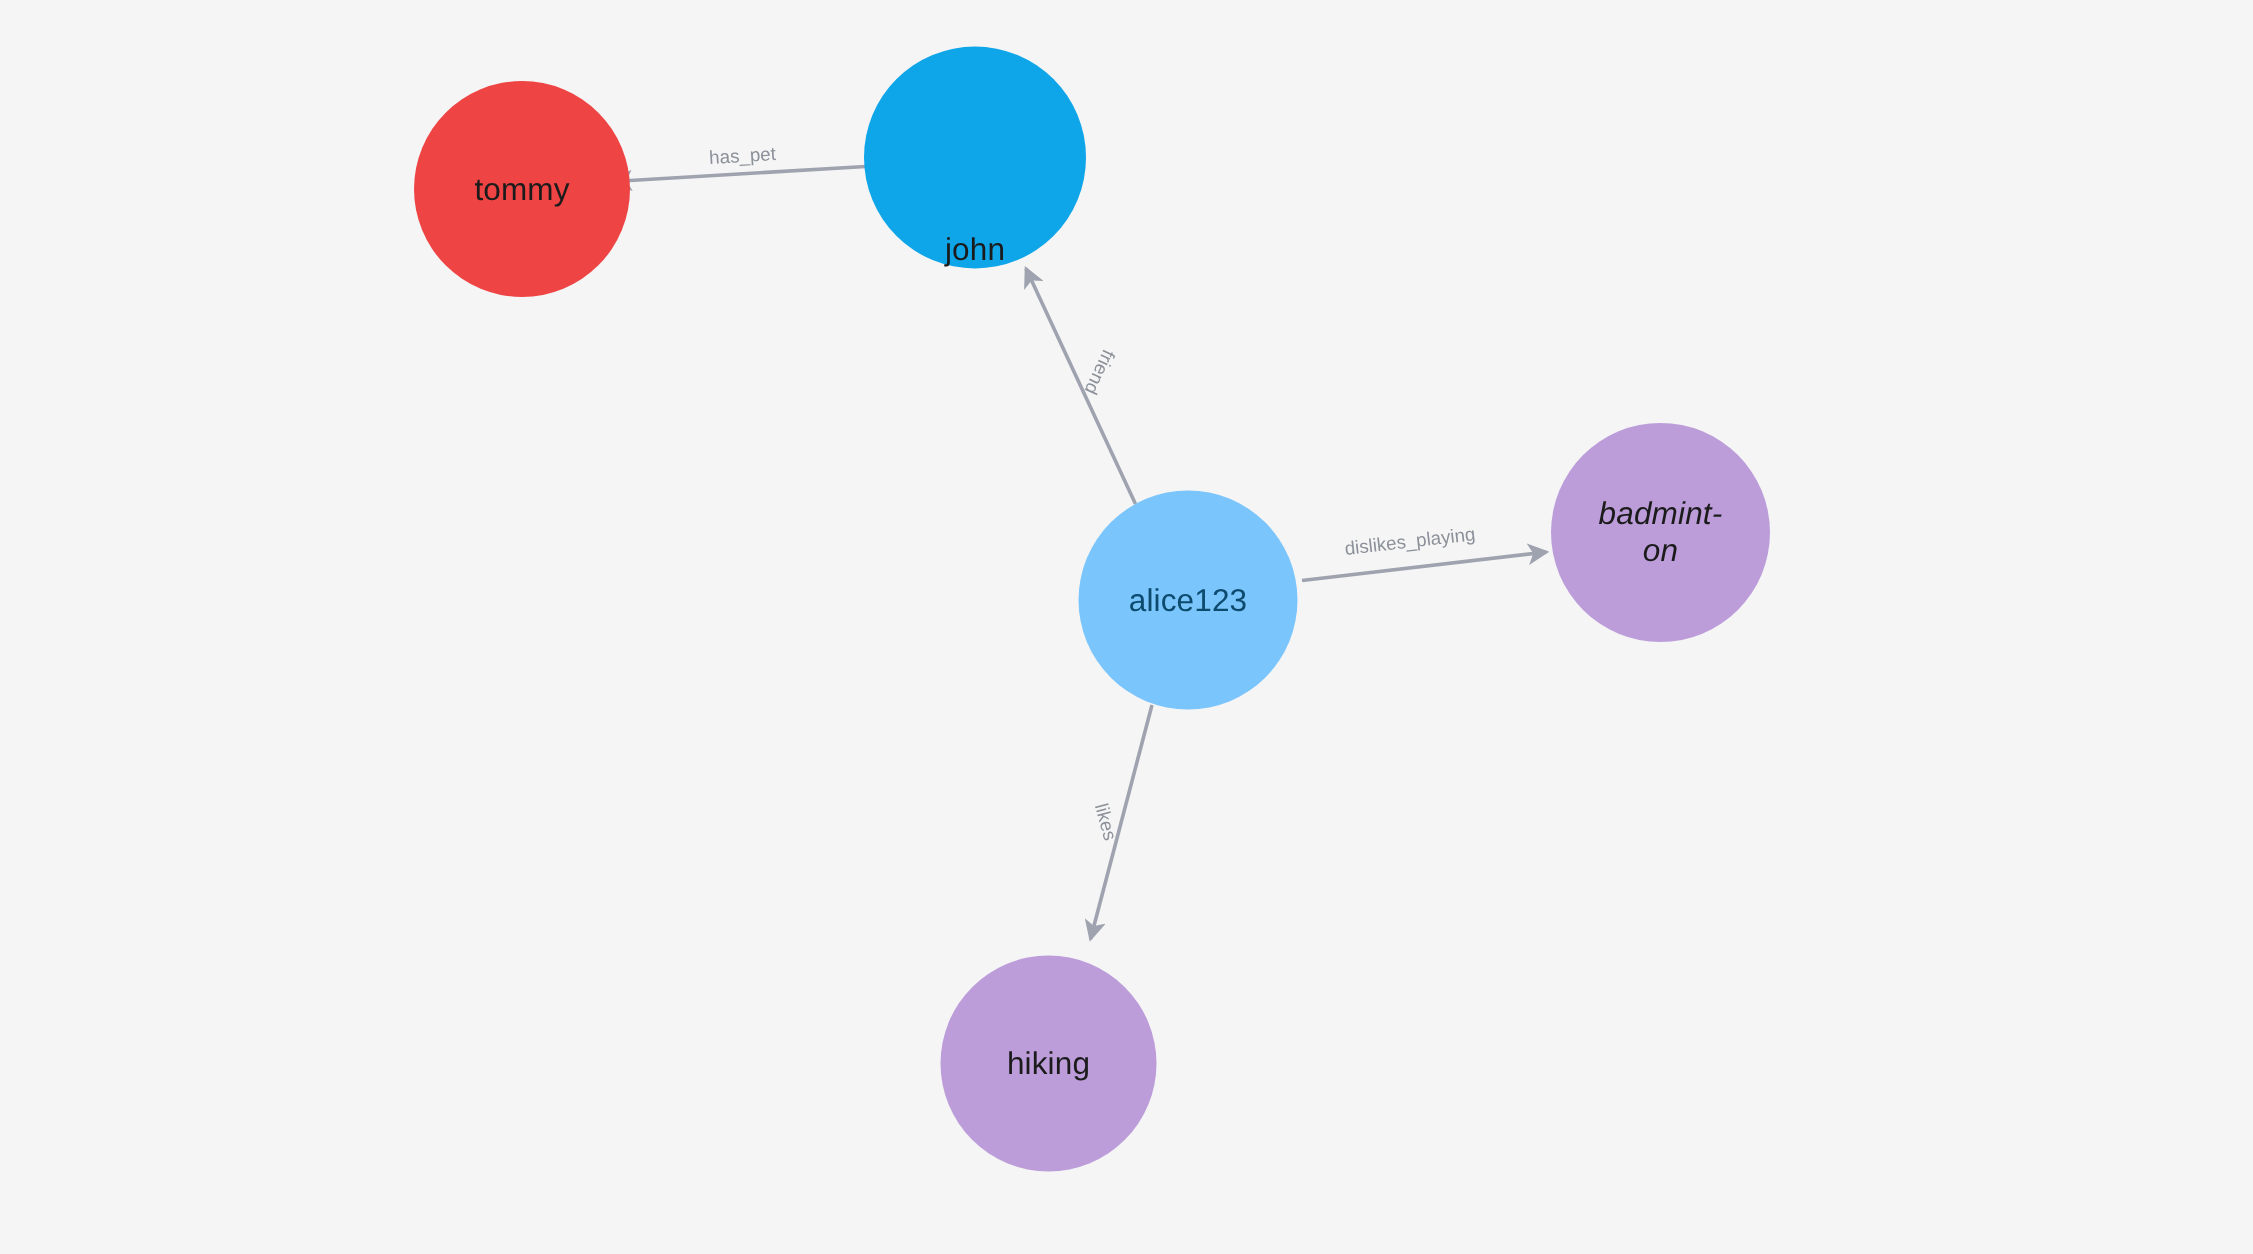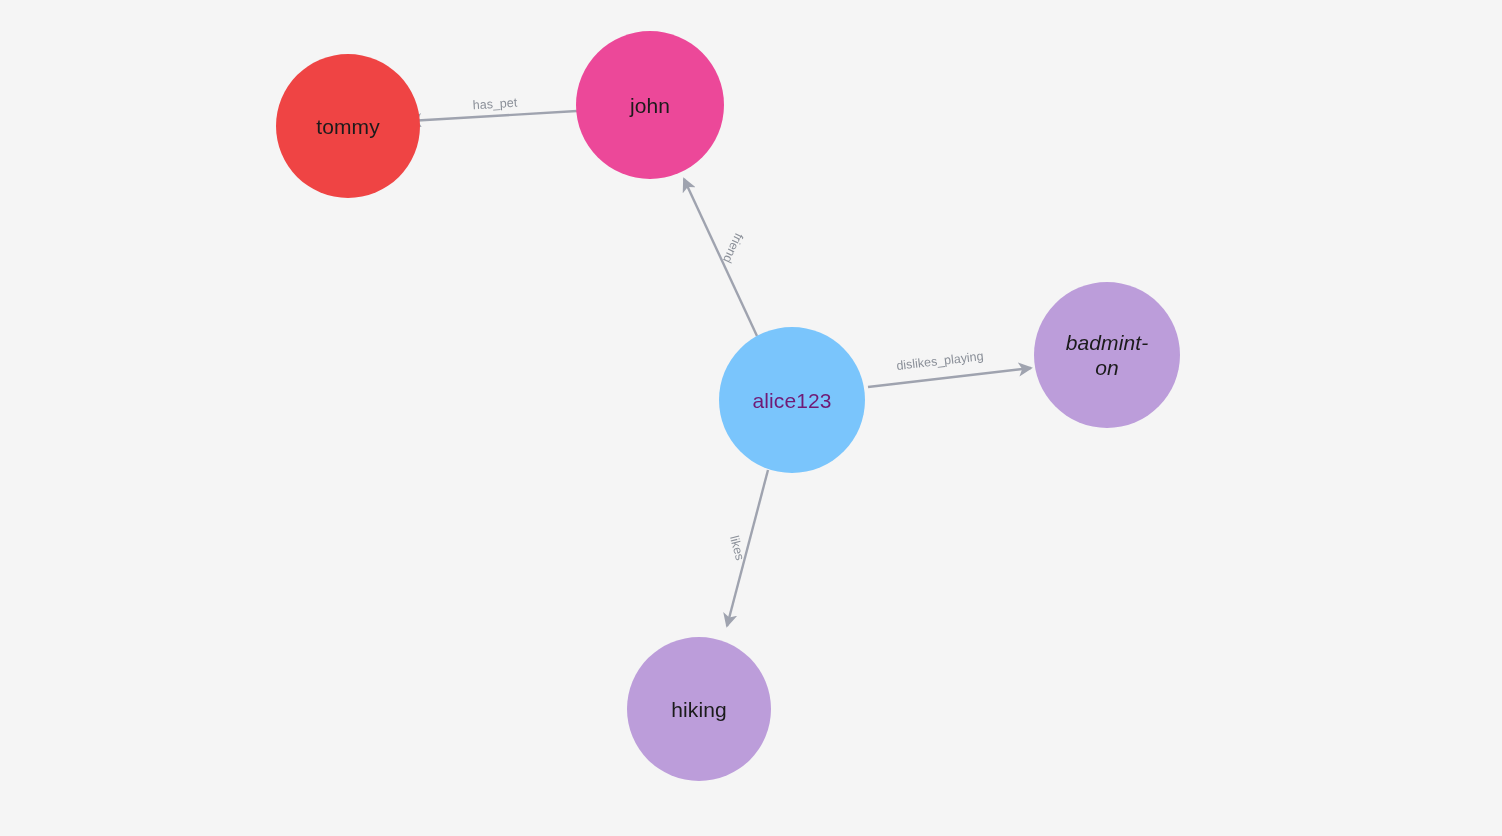--- a/index.html
+++ b/index.html
@@ -79,25 +79,25 @@
       <div class="edge-label" style="color: rgb(139, 144, 153); left: 495px; top: 104px; transform: translate(-50%, -50%) rotate(-3.5deg);">has_pet</div>
       <div class="edge-label" style="color: rgb(139, 144, 153); left: 733px; top: 248px; transform: translate(-50%, -50%) rotate(115deg);">friend</div>
       <div class="edge-label" style="color: rgb(139, 144, 153); left: 940px; top: 361px; transform: translate(-50%, -50%) rotate(-6.5deg);">dislikes_playing</div>
       <div class="edge-label" style="color: rgb(139, 144, 153); left: 737px; top: 548px; transform: translate(-50%, -50%) rotate(75deg);">likes</div>
     </div>
 
   <div id="node-layer">
       <div class="node" style="background: #ef4444; width: 144px; height: 144px; left: 276px; top: 54px;">
         <span class="node-label" style="color: rgb(27, 27, 27);">tommy</span>
       </div>
-      <div class="node" style="background: #ec4899; width: 148px; height: 148px; left: 576px; top: 31px;">
+      <div class="node" style="background: #0ea5e9; width: 148px; height: 148px; left: 576px; top: 31px; align-items: flex-end;">
         <span class="node-label" style="color: rgb(27, 27, 27);">john</span>
       </div>
       <div class="node" style="background: rgb(122, 197, 252); width: 146px; height: 146px; left: 719px; top: 327px;">
-        <span class="node-label" style="color: #701a75;">alice123</span>
+        <span class="node-label" style="color: #0c4a6e;">alice123</span>
       </div>
       <div class="node" style="background: rgb(188, 157, 218); width: 146px; height: 146px; left: 1034px; top: 282px;">
         <span class="node-label" style="color: rgb(27, 27, 27); font-style: italic;">badmint-
 on</span>
       </div>
       <div class="node" style="background: rgb(188, 157, 218); width: 144px; height: 144px; left: 627px; top: 637px;">
         <span class="node-label" style="color: rgb(27, 27, 27);">hiking</span>
       </div>
     </div>
 

